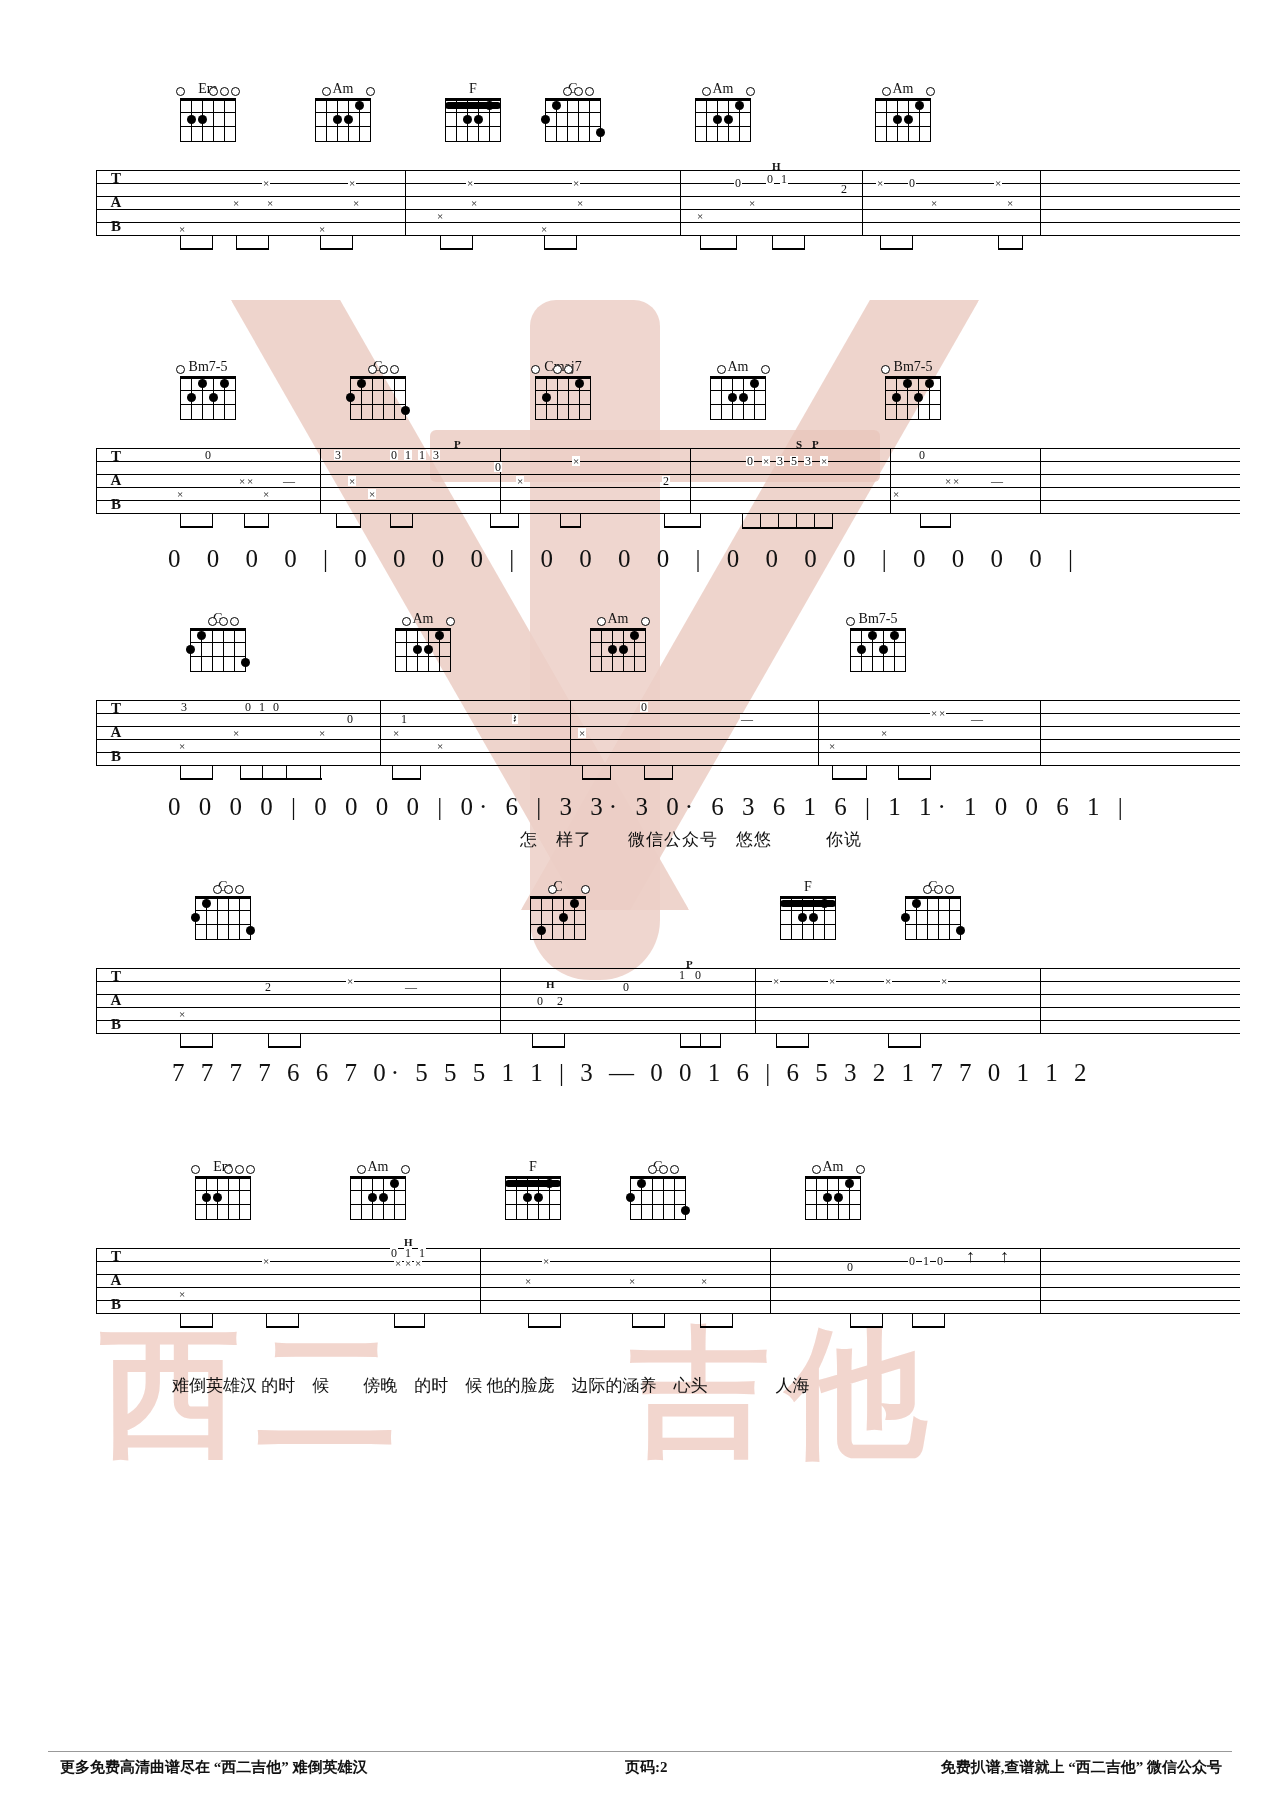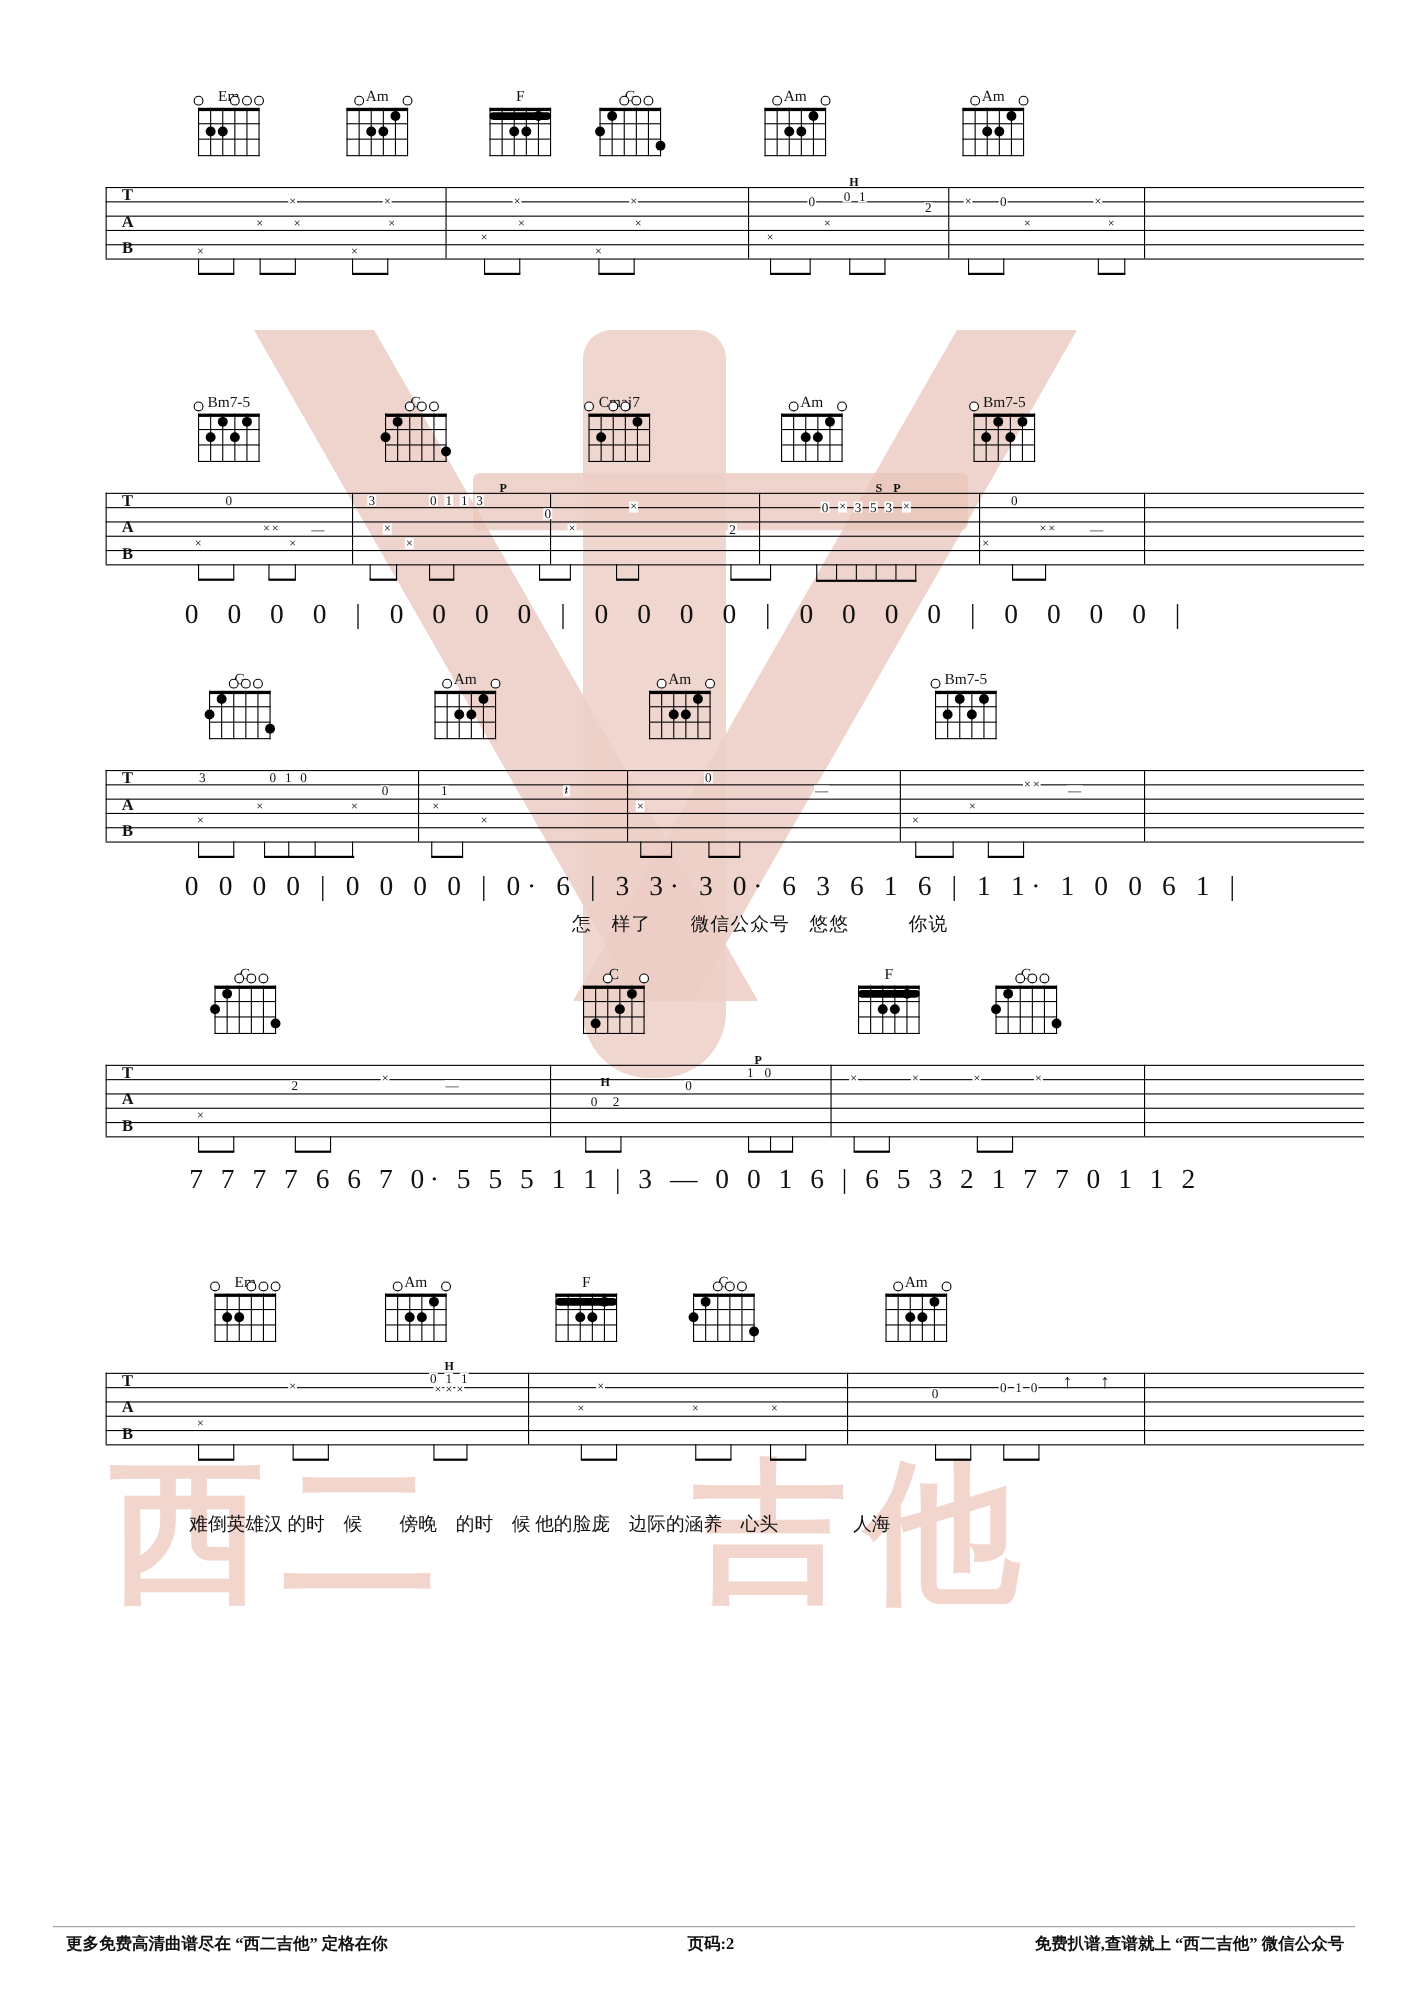--- a/index.html
+++ b/index.html
@@ -1015,18 +1015,18 @@
 
       <div class="jianpu" style="height:70px">
         <div class="lyr" style="left:172px;top:36px;letter-spacing:0px;">难倒英雄汉 的时　候　　傍晚　的时　候 他的脸庞　边际的涵养　心头　　　　人海</div>
       </div>
     </div>
 
   </div>
 
   <div class="footrule"></div>
   <div class="footer">
-    <div class="ft fl">更多免费高清曲谱尽在 “西二吉他” 定格在你</div>
+    <div class="ft fl">更多免费高清曲谱尽在 “西二吉他” 难倒英雄汉</div>
     <div class="ft fc">页码:2</div>
     <div class="ft fr">免费扒谱,查谱就上 “西二吉他” 微信公众号</div>
   </div>
 
 </div>
 
 </body></html>

